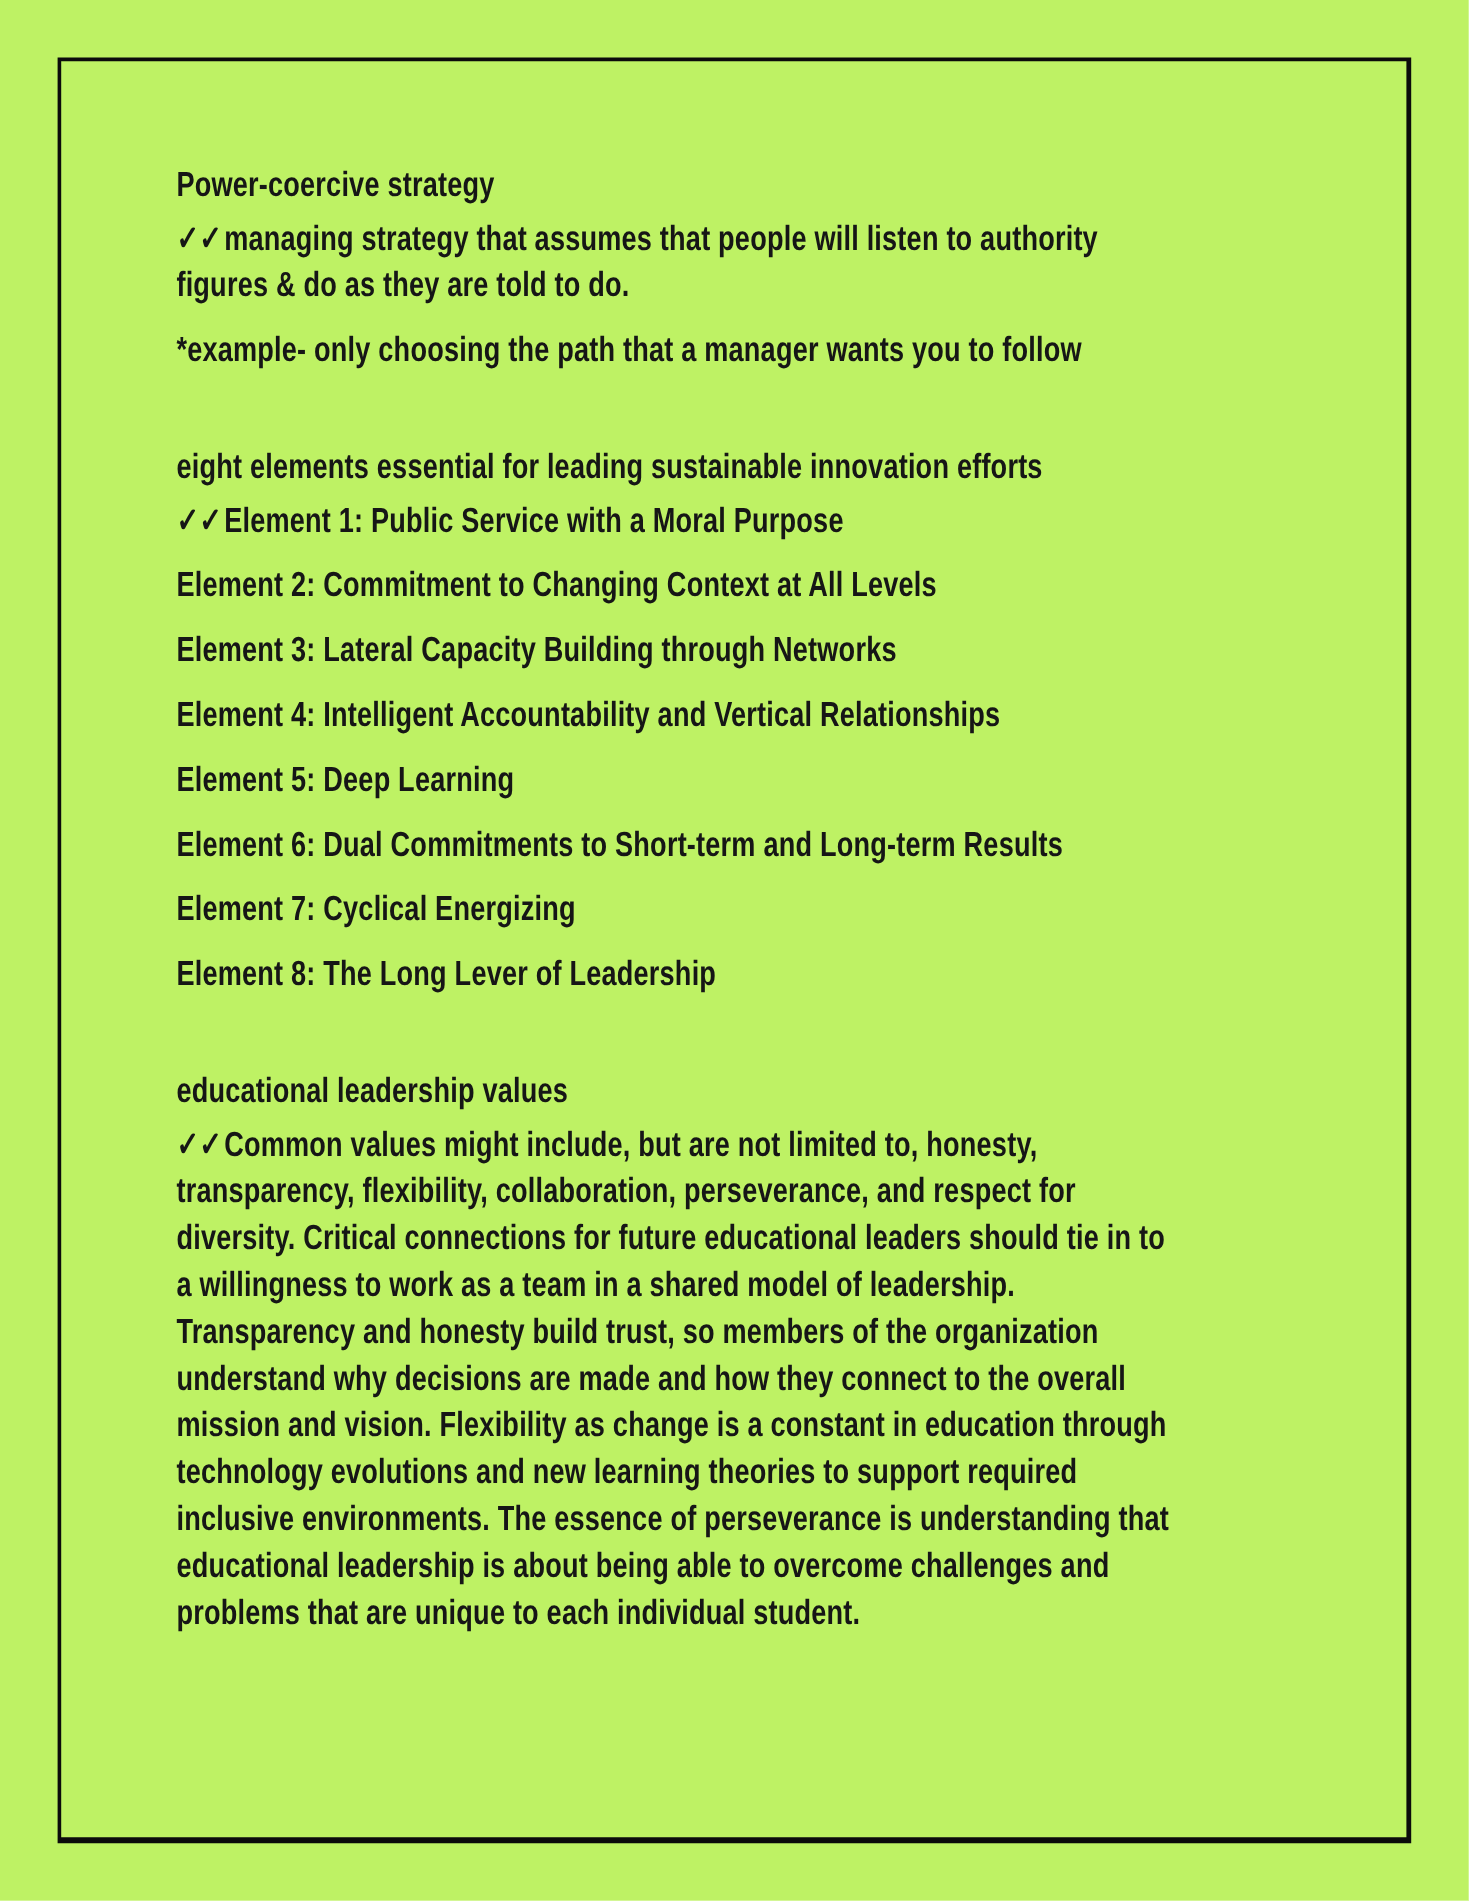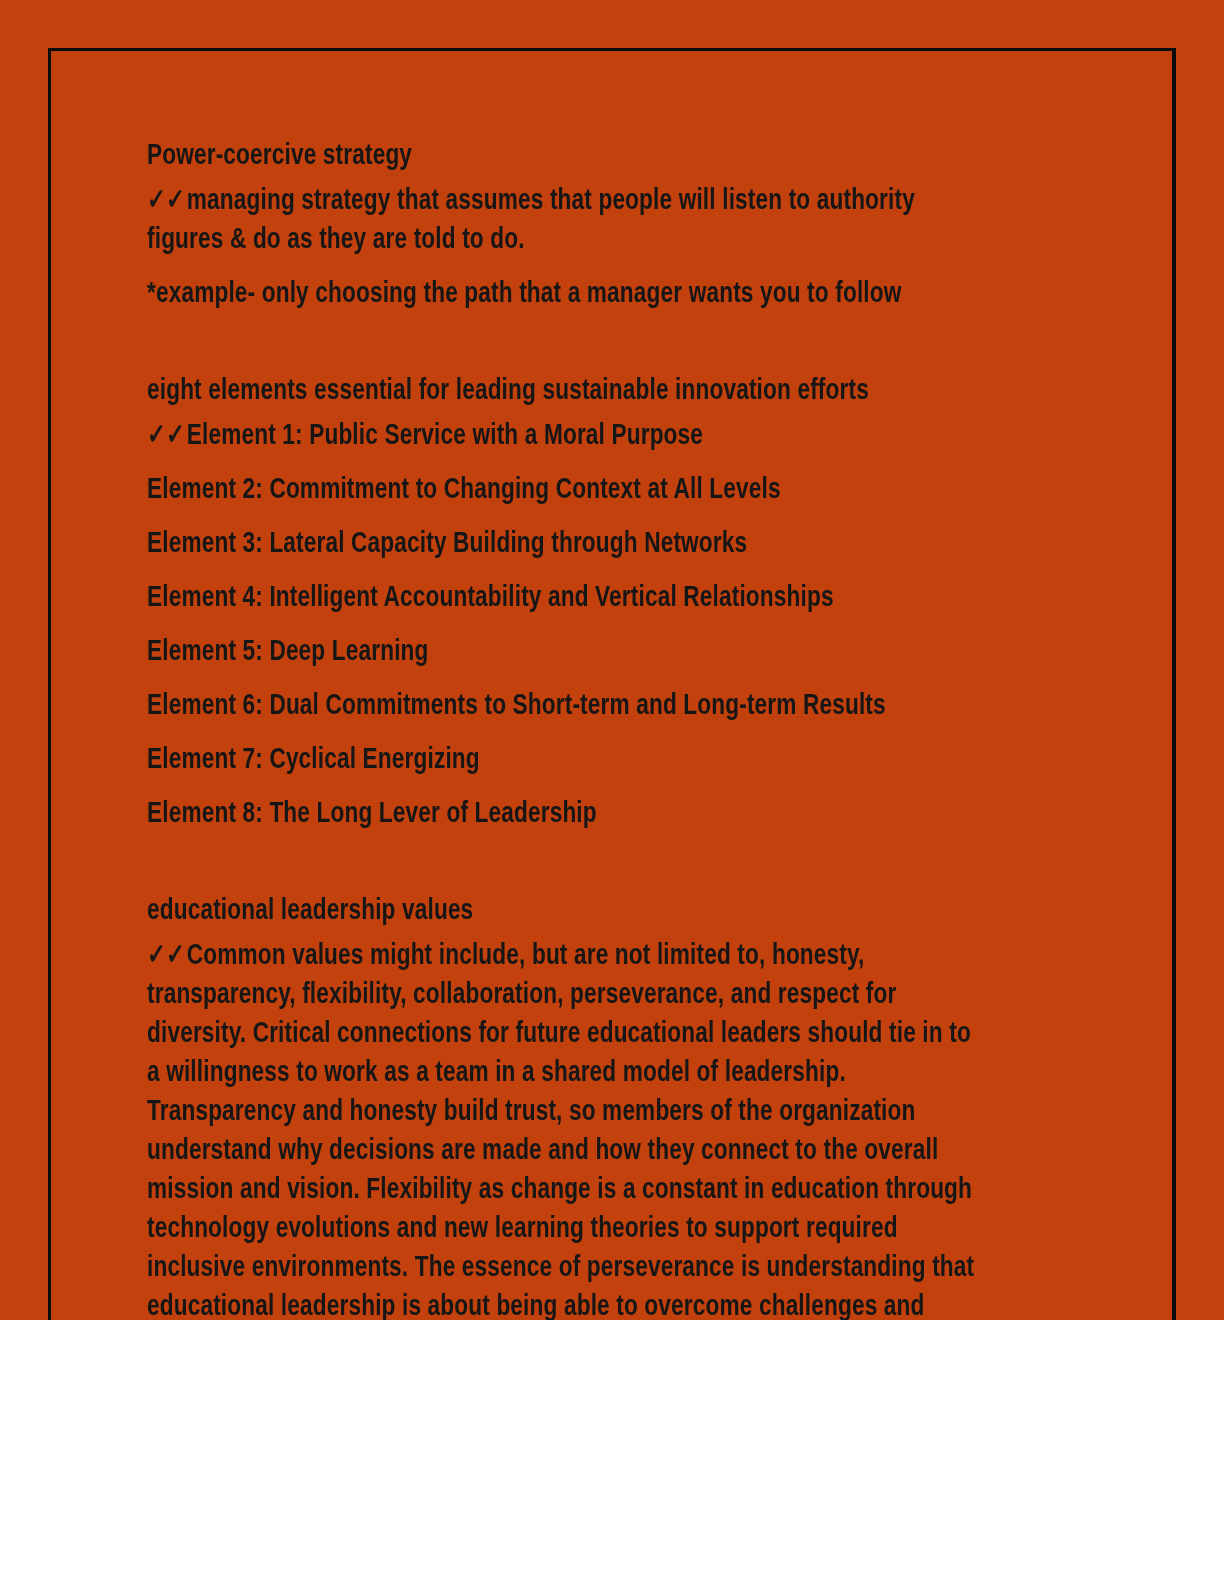--- a/index.html
+++ b/index.html
@@ -2,22 +2,22 @@
 <html><head>
 <meta charset="utf-8">
 <style>
   html, body {
     margin: 0;
     padding: 0;
   }
   .sheet {
     position: relative;
     width: 1224px;
-    height: 1320px;
-    background: #c2410c;
+    height: 1584px;
+    background: #bef264;
     font-family: "Liberation Sans", sans-serif;
     overflow: hidden;
   }
   .note-card {
     position: absolute;
     left: 48px;
     top: 48px;
     width: 1128px;
     height: 1488px;
     box-sizing: border-box;

